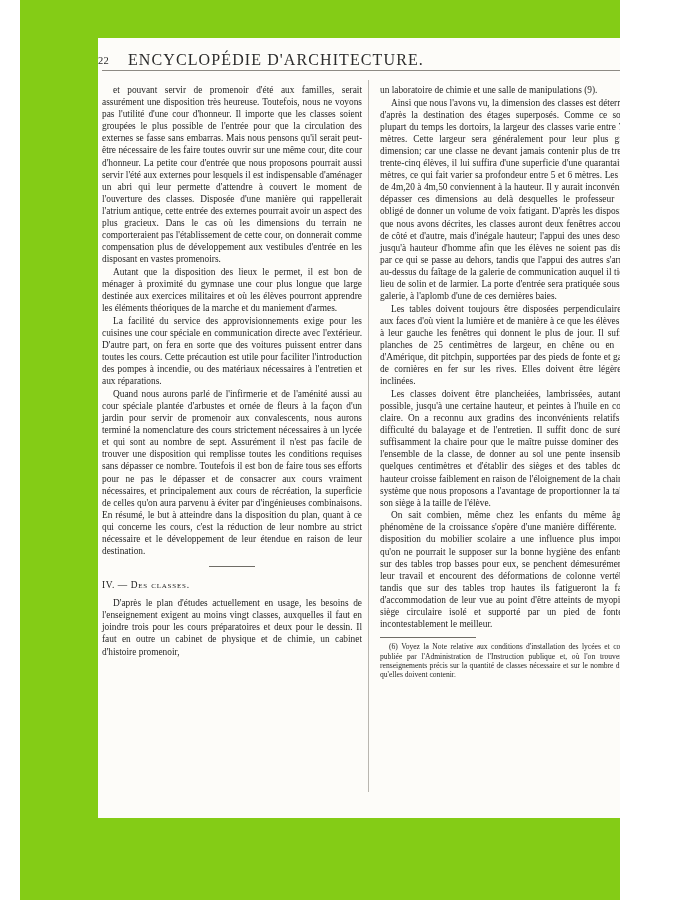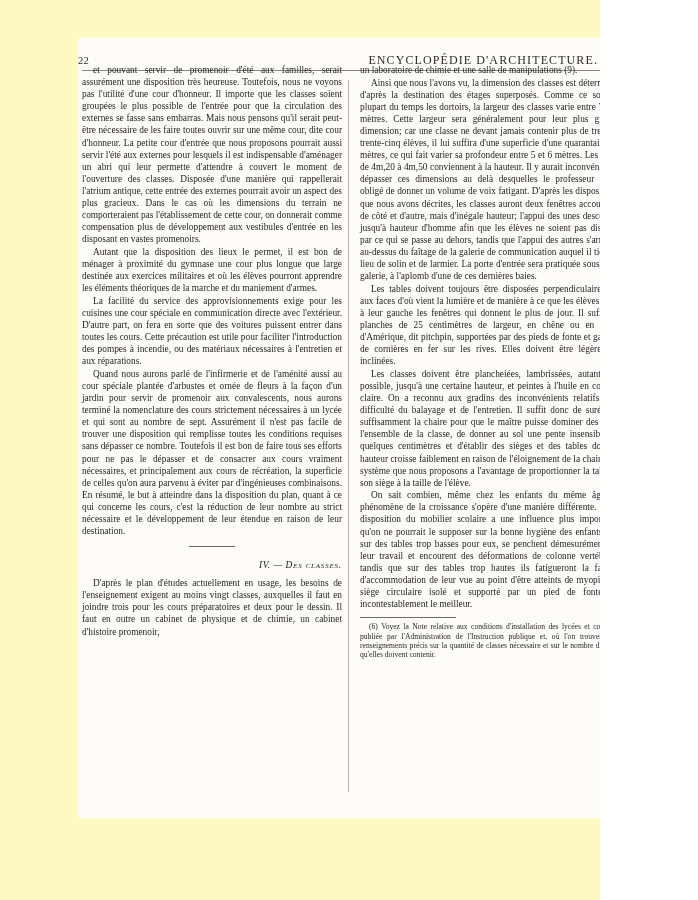--- a/index.html
+++ b/index.html
@@ -4,24 +4,25 @@
 <style>
   html, body {
     margin: 0;
     padding: 0;
     background: #ffffff;
   }
   .page {
     position: relative;
     width: 600px;
     height: 900px;
-    background: #fef9c3;
+    background: #84cc16;
     overflow: hidden;
     font-family: "Liberation Serif", serif;
     color: #1a1a1a;
+    margin-left: 20px;
   }
   .sheet {
     position: absolute;
     left: 78px;
     top: 38px;
     width: 550px;
     height: 780px;
     background: #fdfcf9;
   }
   .header {
@@ -34,37 +35,37 @@
     align-items: center;
   }
   .folio {
     font-size: 10.5px;
     letter-spacing: 0.3px;
     color: #2b2b2b;
     width: 30px;
   }
   .running-title {
     flex: 1;
-    text-align: right;
-    font-size: 12px;
+    text-align: left;
+    font-size: 16px;
     letter-spacing: 1.1px;
     color: #2b2b2b;
   }
   .header-rule {
     position: absolute;
     left: 82px;
     top: 70px;
     width: 538px;
     height: 1px;
     background: #8d8a84;
   }
   .columns {
     position: absolute;
     left: 82px;
-    top: 64px;
+    top: 84px;
     width: 538px;
     height: 722px;
     display: flex;
     gap: 18px;
   }
   .col {
     width: 260px;
     position: relative;
   }
   .divider {
@@ -83,24 +84,23 @@
     text-indent: 11px;
     color: #1f1f1f;
     hyphens: auto;
     -webkit-hyphens: auto;
   }
   p.para.noindent {
     text-indent: 0;
   }
   .sec-head {
     margin: 13px 0 7px 0;
-    text-align: right;
+    text-align: left;
     font-size: 9.4px;
     letter-spacing: 0.6px;
-    font-style: italic;
   }
   .sec-head .smallcaps {
     font-variant: small-caps;
     letter-spacing: 0.8px;
   }
   .rule-short {
     width: 46px;
     height: 1px;
     background: #6f6c66;
     margin: 9px auto 6px auto;

